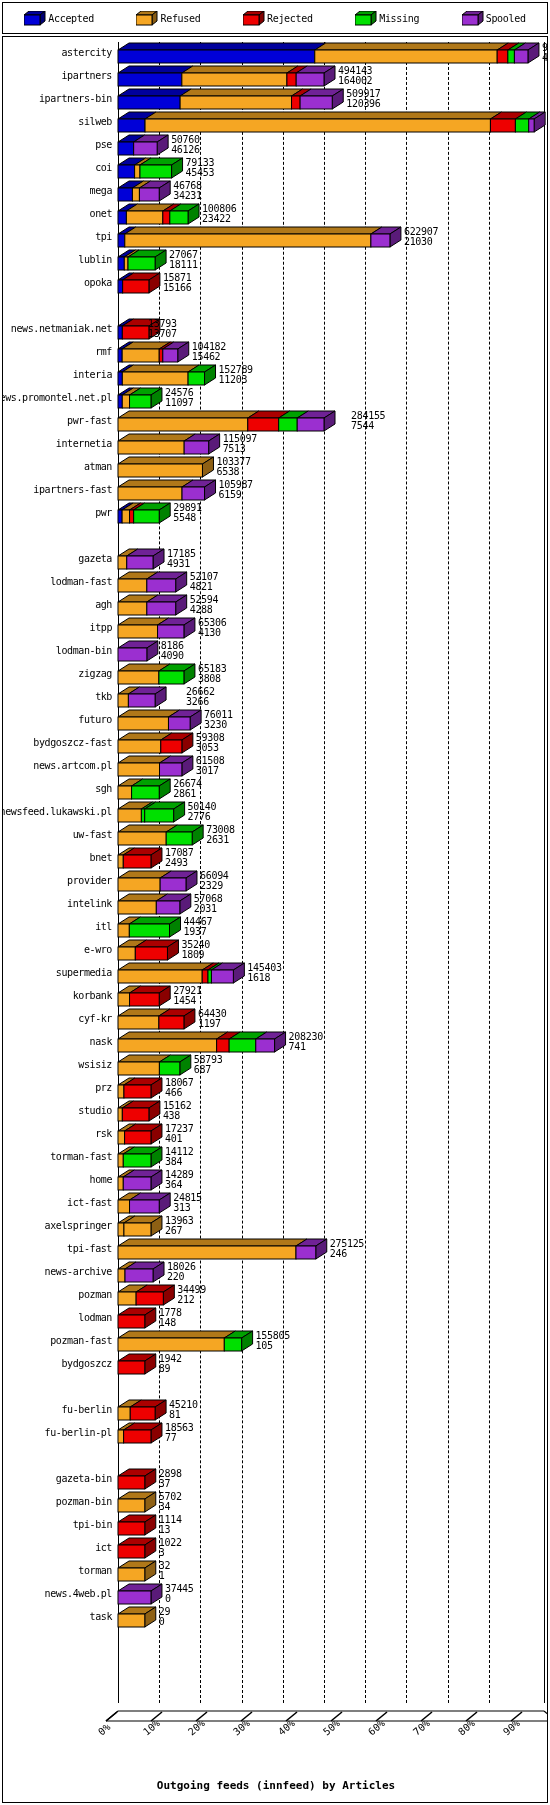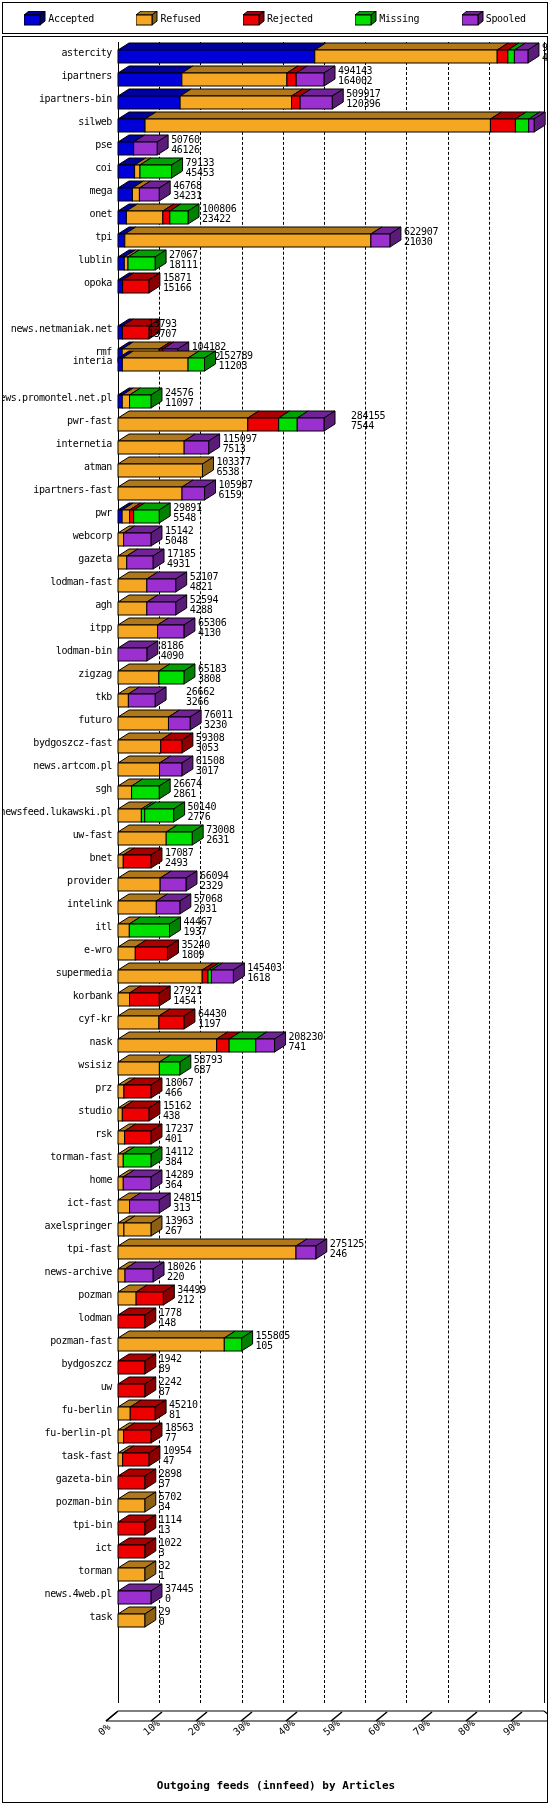--- a/index.html
+++ b/index.html
@@ -354,21 +354,21 @@
             <rect x="0" y="7" width="4.181799999999999" height="13" fill="#0000d8" stroke="#000" stroke-width="1"></rect>
             <rect x="4.181799999999999" y="7" width="37.038799999999995" height="13" fill="#f5a623" stroke="#000" stroke-width="1"></rect>
             <rect x="41.22059999999999" y="7" width="3.5843999999999996" height="13" fill="#ee0000" stroke="#000" stroke-width="1"></rect>
             <rect x="44.80499999999999" y="7" width="14.934999999999997" height="13" fill="#9b2fd0" stroke="#000" stroke-width="1"></rect>
           </svg>
           <div class="vals" style="left: 188.74px;">
             <div>104182</div>
             <div>15462</div>
           </div>
         </div>
-        <div class="row" style="top: 313px;">
+        <div class="row" style="top: 327px;">
           <div class="row-label">interia</div>
           <svg width="99.52" height="21" style="position:absolute;left:115px;top:1px;overflow:visible;">
             <polygon points="0,7 11,0 15.326,0 4.326,7" fill="#00009c" stroke="#000" stroke-width="1"></polygon>
             <polygon points="4.326,7 15.326,0 81.0812,0 70.0812,7" fill="#b07819" stroke="#000" stroke-width="1"></polygon>
             <polygon points="70.0812,7 81.0812,0 97.52,0 86.52,7" fill="#00a100" stroke="#000" stroke-width="1"></polygon>
             <polygon points="86.52,7 97.52,0 97.52,13 86.52,20" fill="#008200" stroke="#000" stroke-width="1"></polygon>
             <rect x="0" y="7" width="4.326" height="13" fill="#0000d8" stroke="#000" stroke-width="1"></rect>
             <rect x="4.326" y="7" width="65.7552" height="13" fill="#f5a623" stroke="#000" stroke-width="1"></rect>
             <rect x="70.0812" y="7" width="16.4388" height="13" fill="#00e000" stroke="#000" stroke-width="1"></rect>
           </svg>
@@ -462,34 +462,20 @@
             <rect x="0" y="7" width="4.12" height="13" fill="#0000d8" stroke="#000" stroke-width="1"></rect>
             <rect x="4.12" y="7" width="7.416" height="13" fill="#f5a623" stroke="#000" stroke-width="1"></rect>
             <rect x="11.536000000000001" y="7" width="4.12" height="13" fill="#ee0000" stroke="#000" stroke-width="1"></rect>
             <rect x="15.656000000000002" y="7" width="25.544" height="13" fill="#00e000" stroke="#000" stroke-width="1"></rect>
           </svg>
           <div class="vals" style="left: 170.2px;">
             <div>29891</div>
             <div>5548</div>
           </div>
         </div>
-        <div class="row" style="top: 488px;">
-          <div class="row-label">webcorp</div>
-          <svg width="45.96" height="21" style="position:absolute;left:115px;top:1px;overflow:visible;">
-            <polygon points="0,7 11,0 16.6032,0 5.6032,7" fill="#b07819" stroke="#000" stroke-width="1"></polygon>
-            <polygon points="5.6032,7 16.6032,0 43.96,0 32.96,7" fill="#702296" stroke="#000" stroke-width="1"></polygon>
-            <polygon points="32.96,7 43.96,0 43.96,13 32.96,20" fill="#5a1b79" stroke="#000" stroke-width="1"></polygon>
-            <rect x="0" y="7" width="5.6032" height="13" fill="#f5a623" stroke="#000" stroke-width="1"></rect>
-            <rect x="5.6032" y="7" width="27.356800000000003" height="13" fill="#9b2fd0" stroke="#000" stroke-width="1"></rect>
-          </svg>
-          <div class="vals" style="left: 161.96px;">
-            <div>15142</div>
-            <div>5048</div>
-          </div>
-        </div>
         <div class="row" style="top: 511px;">
           <div class="row-label">gazeta</div>
           <svg width="48.02" height="21" style="position:absolute;left:115px;top:1px;overflow:visible;">
             <polygon points="0,7 11,0 19.755000000000003,0 8.755,7" fill="#b07819" stroke="#000" stroke-width="1"></polygon>
             <polygon points="8.755,7 19.755000000000003,0 46.02,0 35.02,7" fill="#702296" stroke="#000" stroke-width="1"></polygon>
             <polygon points="35.02,7 46.02,0 46.02,13 35.02,20" fill="#5a1b79" stroke="#000" stroke-width="1"></polygon>
             <rect x="0" y="7" width="8.755" height="13" fill="#f5a623" stroke="#000" stroke-width="1"></rect>
             <rect x="8.755" y="7" width="26.265000000000004" height="13" fill="#9b2fd0" stroke="#000" stroke-width="1"></rect>
           </svg>
           <div class="vals" style="left: 164.02px;">
@@ -984,32 +970,20 @@
           <svg width="39.78" height="21" style="position:absolute;left:115px;top:1px;overflow:visible;">
             <polygon points="0,7 11,0 37.78,0 26.78,7" fill="#ab0000" stroke="#000" stroke-width="1"></polygon>
             <polygon points="26.78,7 37.78,0 37.78,13 26.78,20" fill="#8a0000" stroke="#000" stroke-width="1"></polygon>
             <rect x="0" y="7" width="26.78" height="13" fill="#ee0000" stroke="#000" stroke-width="1"></rect>
           </svg>
           <div class="vals" style="left: 155.78px;">
             <div>1942</div>
             <div>89</div>
           </div>
         </div>
-        <div class="row" style="top: 1339px;">
-          <div class="row-label">uw</div>
-          <svg width="39.78" height="21" style="position:absolute;left:115px;top:1px;overflow:visible;">
-            <polygon points="0,7 11,0 37.78,0 26.78,7" fill="#ab0000" stroke="#000" stroke-width="1"></polygon>
-            <polygon points="26.78,7 37.78,0 37.78,13 26.78,20" fill="#8a0000" stroke="#000" stroke-width="1"></polygon>
-            <rect x="0" y="7" width="26.78" height="13" fill="#ee0000" stroke="#000" stroke-width="1"></rect>
-          </svg>
-          <div class="vals" style="left: 155.78px;">
-            <div>2242</div>
-            <div>87</div>
-          </div>
-        </div>
         <div class="row" style="top: 1362px;">
           <div class="row-label">fu-berlin</div>
           <svg width="50.08" height="21" style="position:absolute;left:115px;top:1px;overflow:visible;">
             <polygon points="0,7 11,0 23.236399999999996,0 12.236399999999998,7" fill="#b07819" stroke="#000" stroke-width="1"></polygon>
             <polygon points="12.236399999999998,7 23.236399999999996,0 48.07999999999999,0 37.07999999999999,7" fill="#ab0000" stroke="#000" stroke-width="1"></polygon>
             <polygon points="37.08,7 48.08,0 48.08,13 37.08,20" fill="#8a0000" stroke="#000" stroke-width="1"></polygon>
             <rect x="0" y="7" width="12.236399999999998" height="13" fill="#f5a623" stroke="#000" stroke-width="1"></rect>
             <rect x="12.236399999999998" y="7" width="24.843599999999995" height="13" fill="#ee0000" stroke="#000" stroke-width="1"></rect>
           </svg>
           <div class="vals" style="left: 166.08px;">
@@ -1024,34 +998,20 @@
             <polygon points="5.6032,7 16.6032,0 43.96,0 32.96,7" fill="#ab0000" stroke="#000" stroke-width="1"></polygon>
             <polygon points="32.96,7 43.96,0 43.96,13 32.96,20" fill="#8a0000" stroke="#000" stroke-width="1"></polygon>
             <rect x="0" y="7" width="5.6032" height="13" fill="#f5a623" stroke="#000" stroke-width="1"></rect>
             <rect x="5.6032" y="7" width="27.356800000000003" height="13" fill="#ee0000" stroke="#000" stroke-width="1"></rect>
           </svg>
           <div class="vals" style="left: 161.96px;">
             <div>18563</div>
             <div>77</div>
           </div>
         </div>
-        <div class="row" style="top: 1408px;">
-          <div class="row-label">task-fast</div>
-          <svg width="43.9" height="21" style="position:absolute;left:115px;top:1px;overflow:visible;">
-            <polygon points="0,7 11,0 15.635,0 4.635,7" fill="#b07819" stroke="#000" stroke-width="1"></polygon>
-            <polygon points="4.635,7 15.635,0 41.9,0 30.9,7" fill="#ab0000" stroke="#000" stroke-width="1"></polygon>
-            <polygon points="30.9,7 41.9,0 41.9,13 30.9,20" fill="#8a0000" stroke="#000" stroke-width="1"></polygon>
-            <rect x="0" y="7" width="4.635" height="13" fill="#f5a623" stroke="#000" stroke-width="1"></rect>
-            <rect x="4.635" y="7" width="26.265" height="13" fill="#ee0000" stroke="#000" stroke-width="1"></rect>
-          </svg>
-          <div class="vals" style="left: 159.9px;">
-            <div>10954</div>
-            <div>47</div>
-          </div>
-        </div>
         <div class="row" style="top: 1431px;">
           <div class="row-label">gazeta-bin</div>
           <svg width="39.78" height="21" style="position:absolute;left:115px;top:1px;overflow:visible;">
             <polygon points="0,7 11,0 37.78,0 26.78,7" fill="#ab0000" stroke="#000" stroke-width="1"></polygon>
             <polygon points="26.78,7 37.78,0 37.78,13 26.78,20" fill="#8a0000" stroke="#000" stroke-width="1"></polygon>
             <rect x="0" y="7" width="26.78" height="13" fill="#ee0000" stroke="#000" stroke-width="1"></rect>
           </svg>
           <div class="vals" style="left: 155.78px;">
             <div>2898</div>
             <div>37</div>

